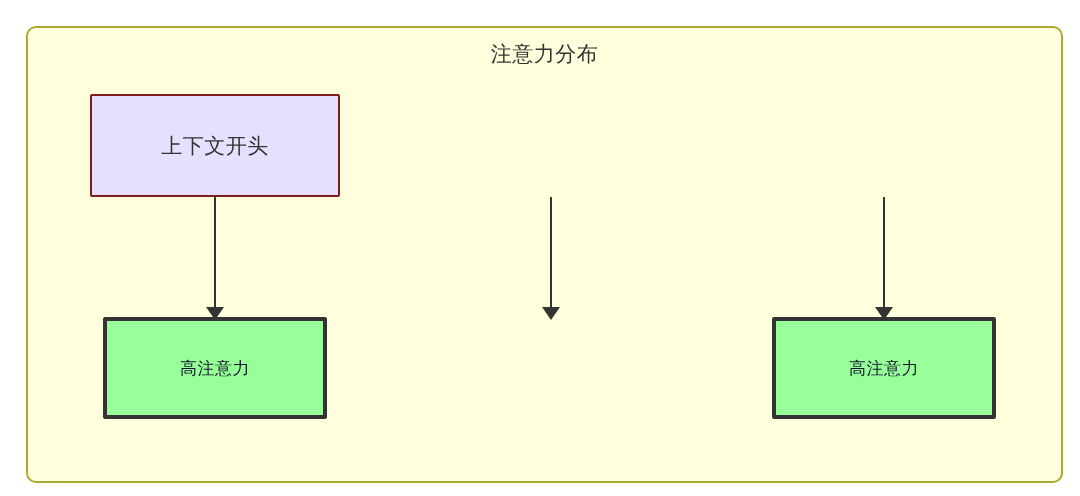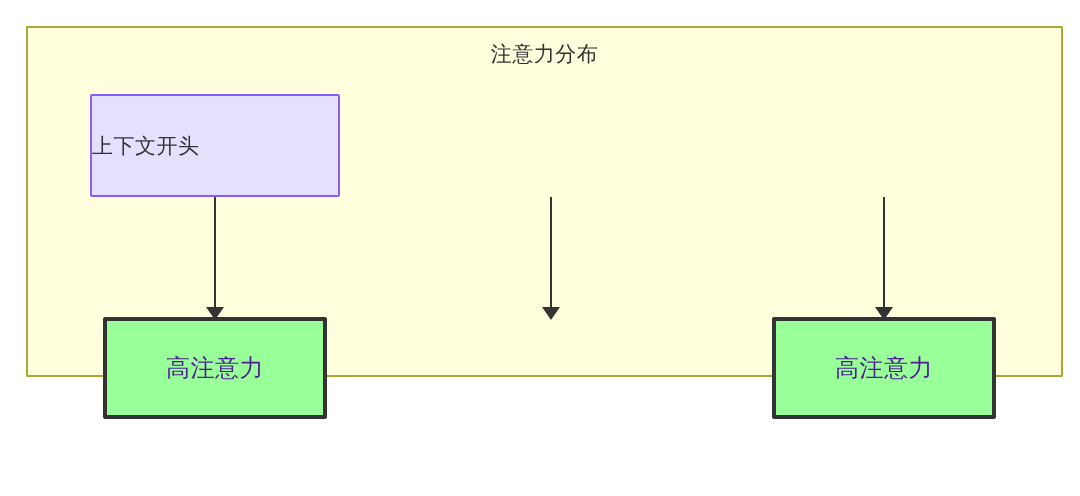--- a/index.html
+++ b/index.html
@@ -20,25 +20,25 @@
     height: 496px;
     background: #ffffff;
   }
 
   
   .subgraph {
     position: absolute;
     left: 26px;
     top: 26px;
     width: 1037px;
-    height: 351px;
+    height: 457px;
     box-sizing: border-box;
     background: #ffffdd;
     border: 2px solid #aaaa33;
-    border-radius: 1px;
+    border-radius: 10px;
   }
 
   .subgraph-title {
     position: absolute;
     left: 0;
     top: 13px;
     width: 100%;
     text-align: center;
     font-size: 21px;
     color: #333333;
@@ -46,46 +46,47 @@
     white-space: nowrap;
     letter-spacing: 0.5px;
   }
 
   
   .node-top {
     position: absolute;
     box-sizing: border-box;
     height: 103px;
     background: #e6e0ff;
-    border: 2px solid #8b5cf6;
+    border: 2px solid #7f1d1d;
     border-radius: 2px;
     display: flex;
     align-items: center;
+    justify-content: center;
   }
   .node-top .node-label {
     font-size: 21px;
     color: #333333;
     white-space: nowrap;
     letter-spacing: 0.5px;
   }
 
   
   .node-bottom {
     position: absolute;
     box-sizing: border-box;
     height: 102px;
     border: 4px solid #333333;
     border-radius: 2px;
     display: flex;
     align-items: center;
     justify-content: center;
   }
   .node-bottom .node-label {
-    font-size: 24px;
-    color: #4c1d95;
+    font-size: 17px;
+    color: #0f172a;
     white-space: nowrap;
     letter-spacing: 0.5px;
   }
   .fill-high { background: #99ff99; }
   .fill-low  { background: #ff8c8c; }
 
   
   .edge {
     position: absolute;
     width: 22px;

